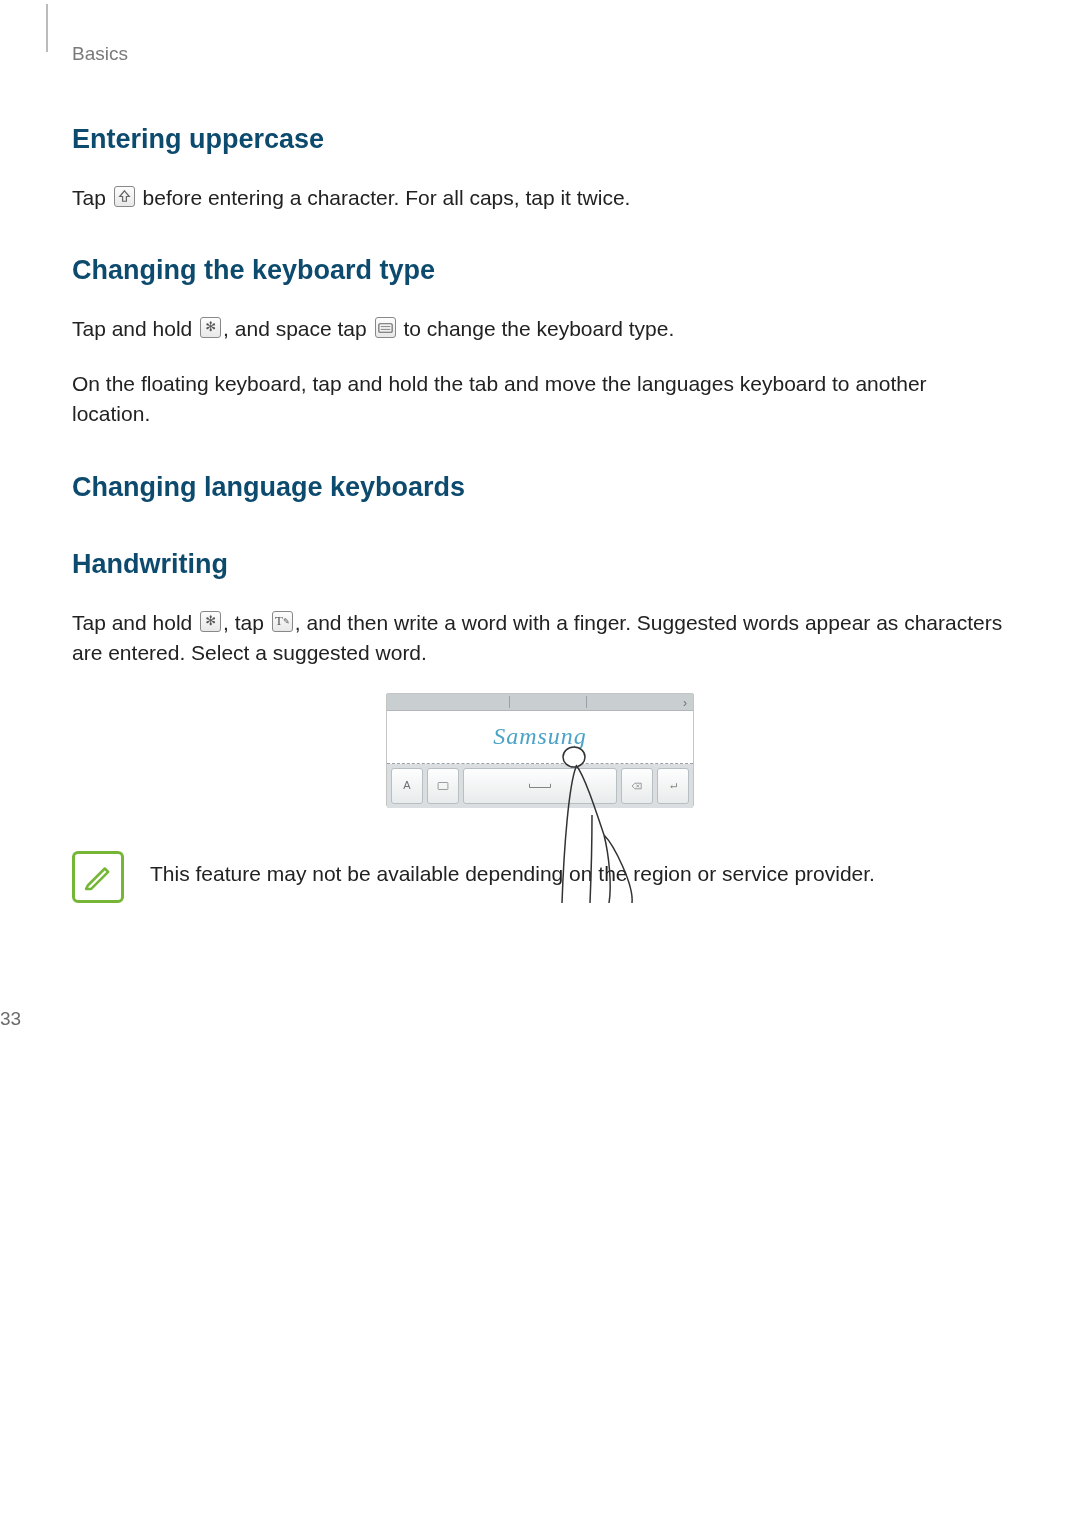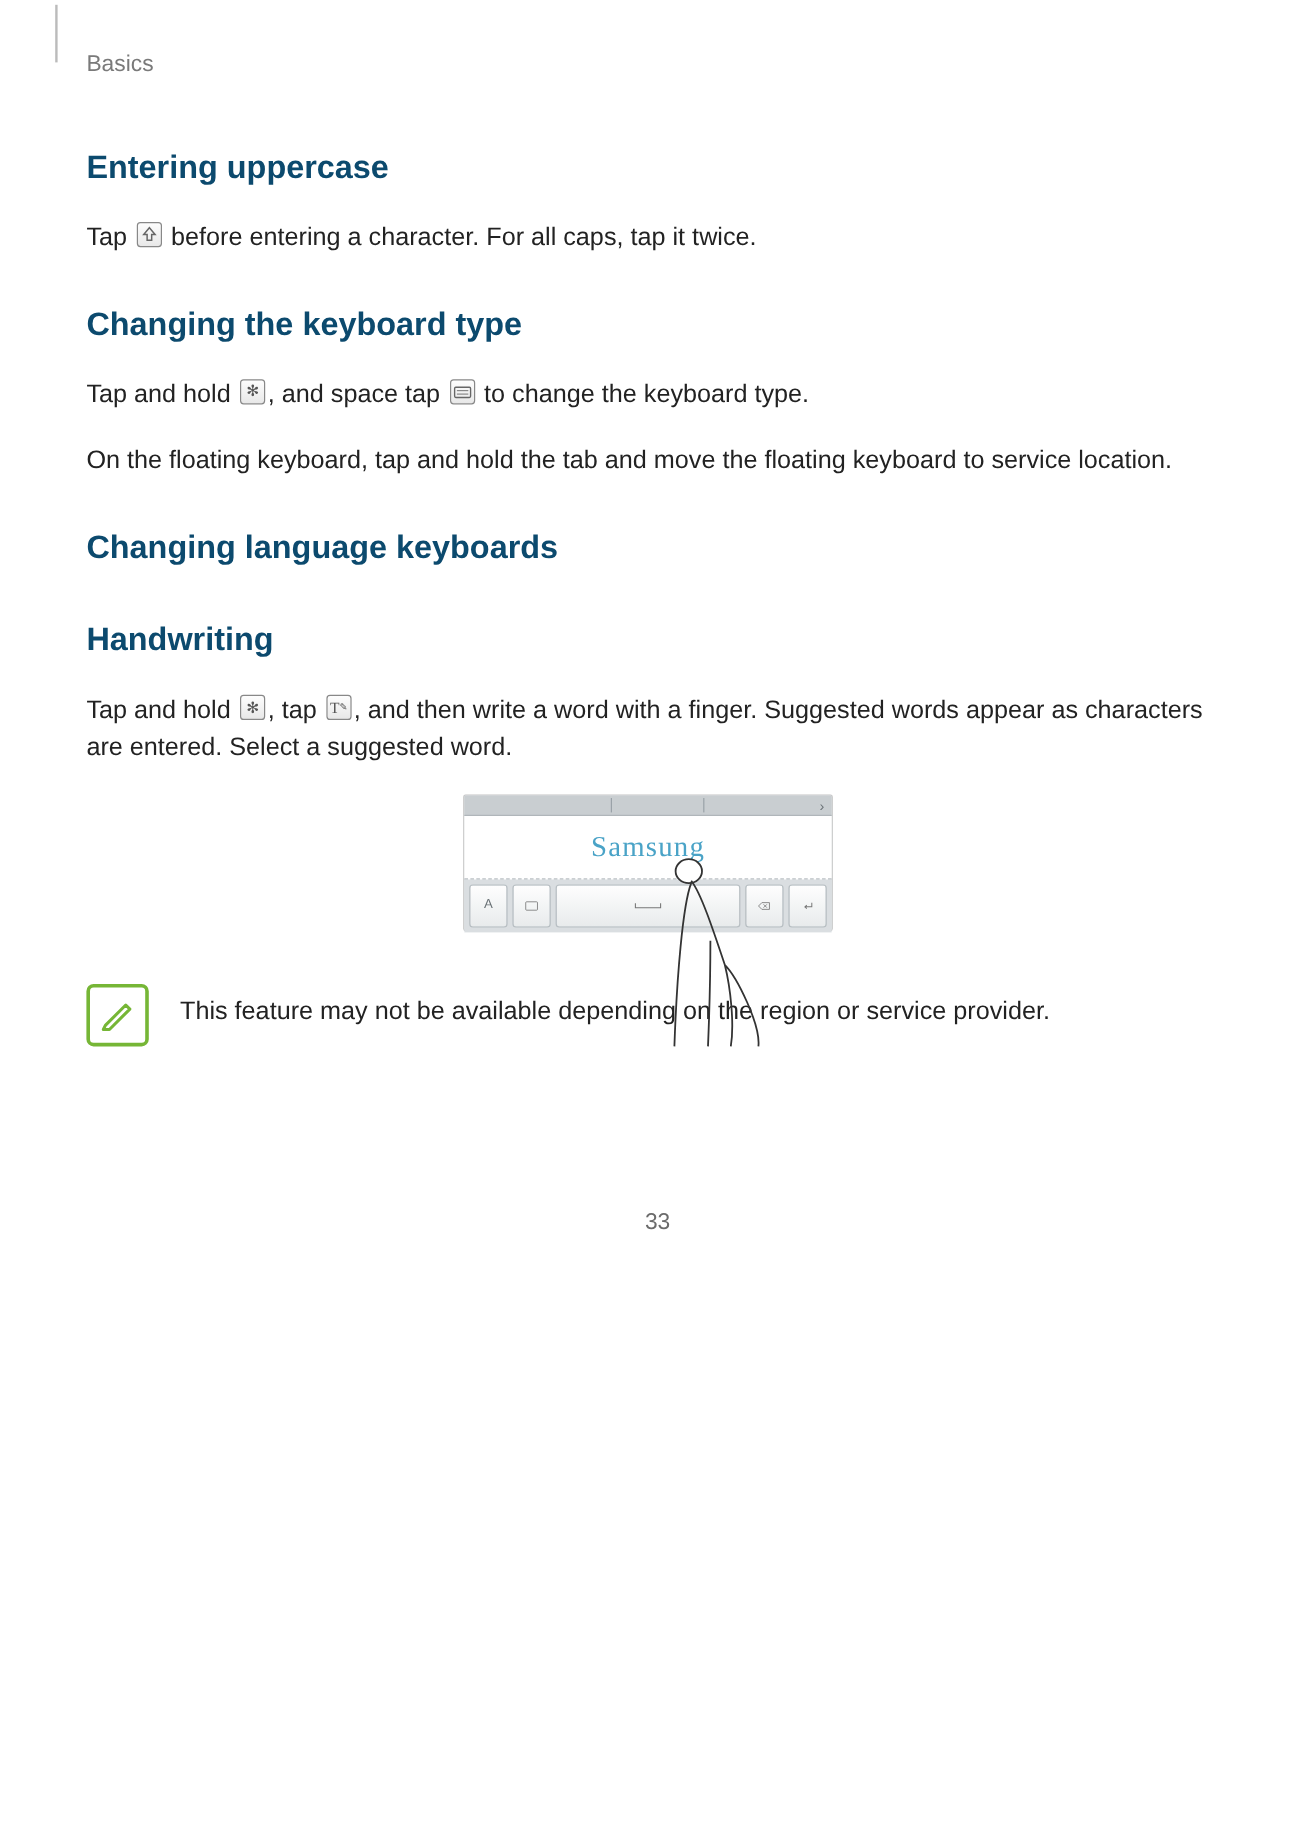--- a/index.html
+++ b/index.html
@@ -107,20 +107,21 @@
     border-bottom: 1px dashed #9aa2a8;
     display: flex;
     align-items: center;
     justify-content: center;
   }
   .hw-text {
     font-family: "Comic Sans MS", "Segoe Script", cursive;
     color: #4aa3c7;
     font-size: 24px;
     letter-spacing: 1px;
+    font-style: italic;
   }
   .kbd-row {
     display: flex;
     height: 36px;
     background: #dadee1;
     align-items: stretch;
     padding: 4px;
     gap: 4px;
   }
   .key {
@@ -161,24 +162,23 @@
   .note-text {
     flex: 1;
     font-size: 21px;
     padding-top: 8px;
   }
   .page-num {
     position: absolute;
     bottom: 42px;
     left: 0;
     right: 0;
-    text-align: center;
+    text-align: left;
     color: #6b6b6b;
     font-size: 19px;
-    padding-left: 16px;
   }
 </style>
 </head>
 <body>
 
 <div class="page">
   <div class="header-rule"></div>
   <div class="breadcrumb">Basics</div>
 
   <h2 class="section">Entering uppercase</h2>
@@ -193,21 +193,21 @@
   <h2 class="section">Changing the keyboard type</h2>
   <p class="body">
     <span>Tap and hold </span><span class="inline-icon"><span class="glyph">✻</span></span><span>, and space tap </span><span class="inline-icon">
       <svg viewBox="0 0 20 20">
           <rect x="3" y="6" width="14" height="9" rx="1" fill="none" stroke="#666" stroke-width="1.2"></rect>
           <line x1="5" y1="9" x2="15" y2="9" stroke="#666" stroke-width="0.8"></line>
           <line x1="5" y1="12" x2="15" y2="12" stroke="#666" stroke-width="0.8"></line>
         </svg>
     </span><span> to change the keyboard type.</span>
   </p>
-  <p class="body">On the floating keyboard, tap and hold the tab and move the floating keyboard to service location.</p>
+  <p class="body">On the floating keyboard, tap and hold the tab and move the languages keyboard to another location.</p>
 
   <h2 class="section">Changing language keyboards</h2>
 
   <h2 class="section">Handwriting</h2>
   <p class="body">
     <span>Tap and hold </span><span class="inline-icon"><span class="glyph">✻</span></span><span>, tap </span><span class="inline-icon"><span class="glyph" style="font-family:serif;">T<span style="font-size:8px;">✎</span></span></span><span>, and then write a word with a finger. Suggested words appear as characters are entered. Select a suggested word.</span>
   </p>
 
   <div class="figure">
     <div class="kbd-frame">

